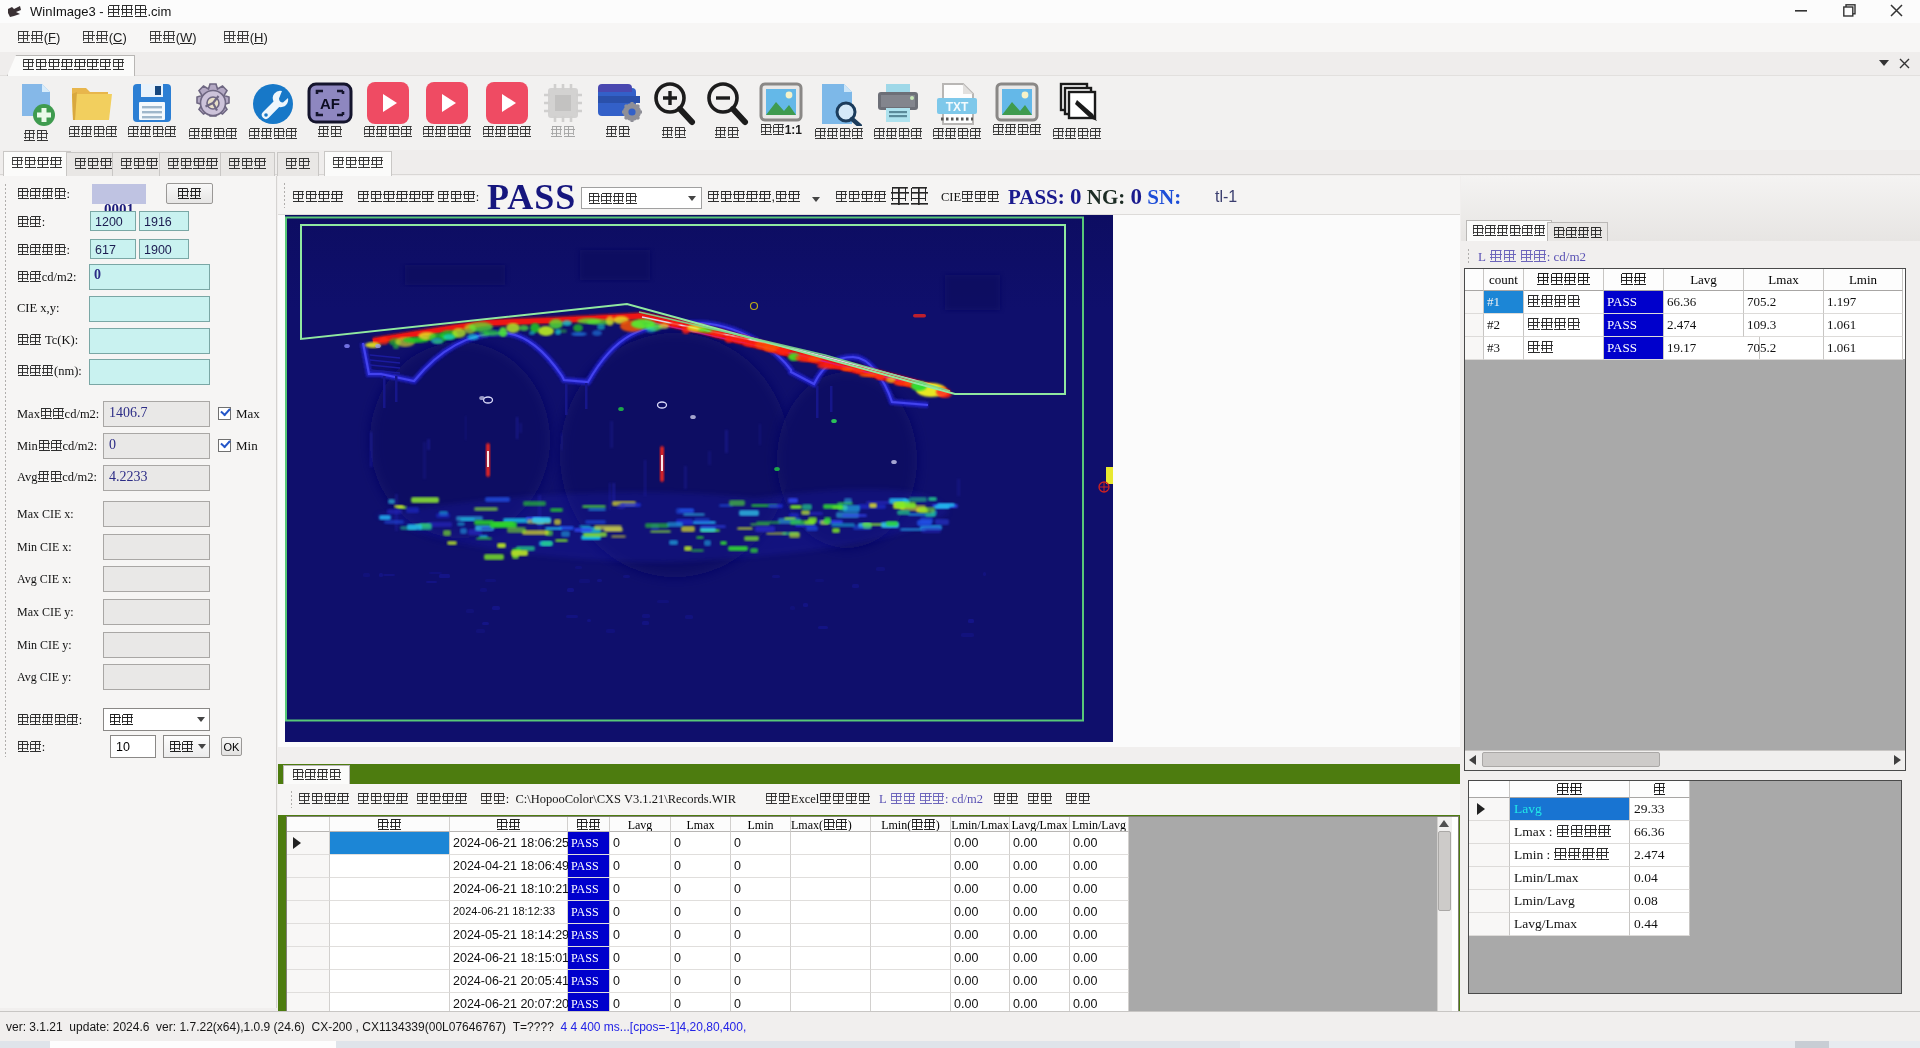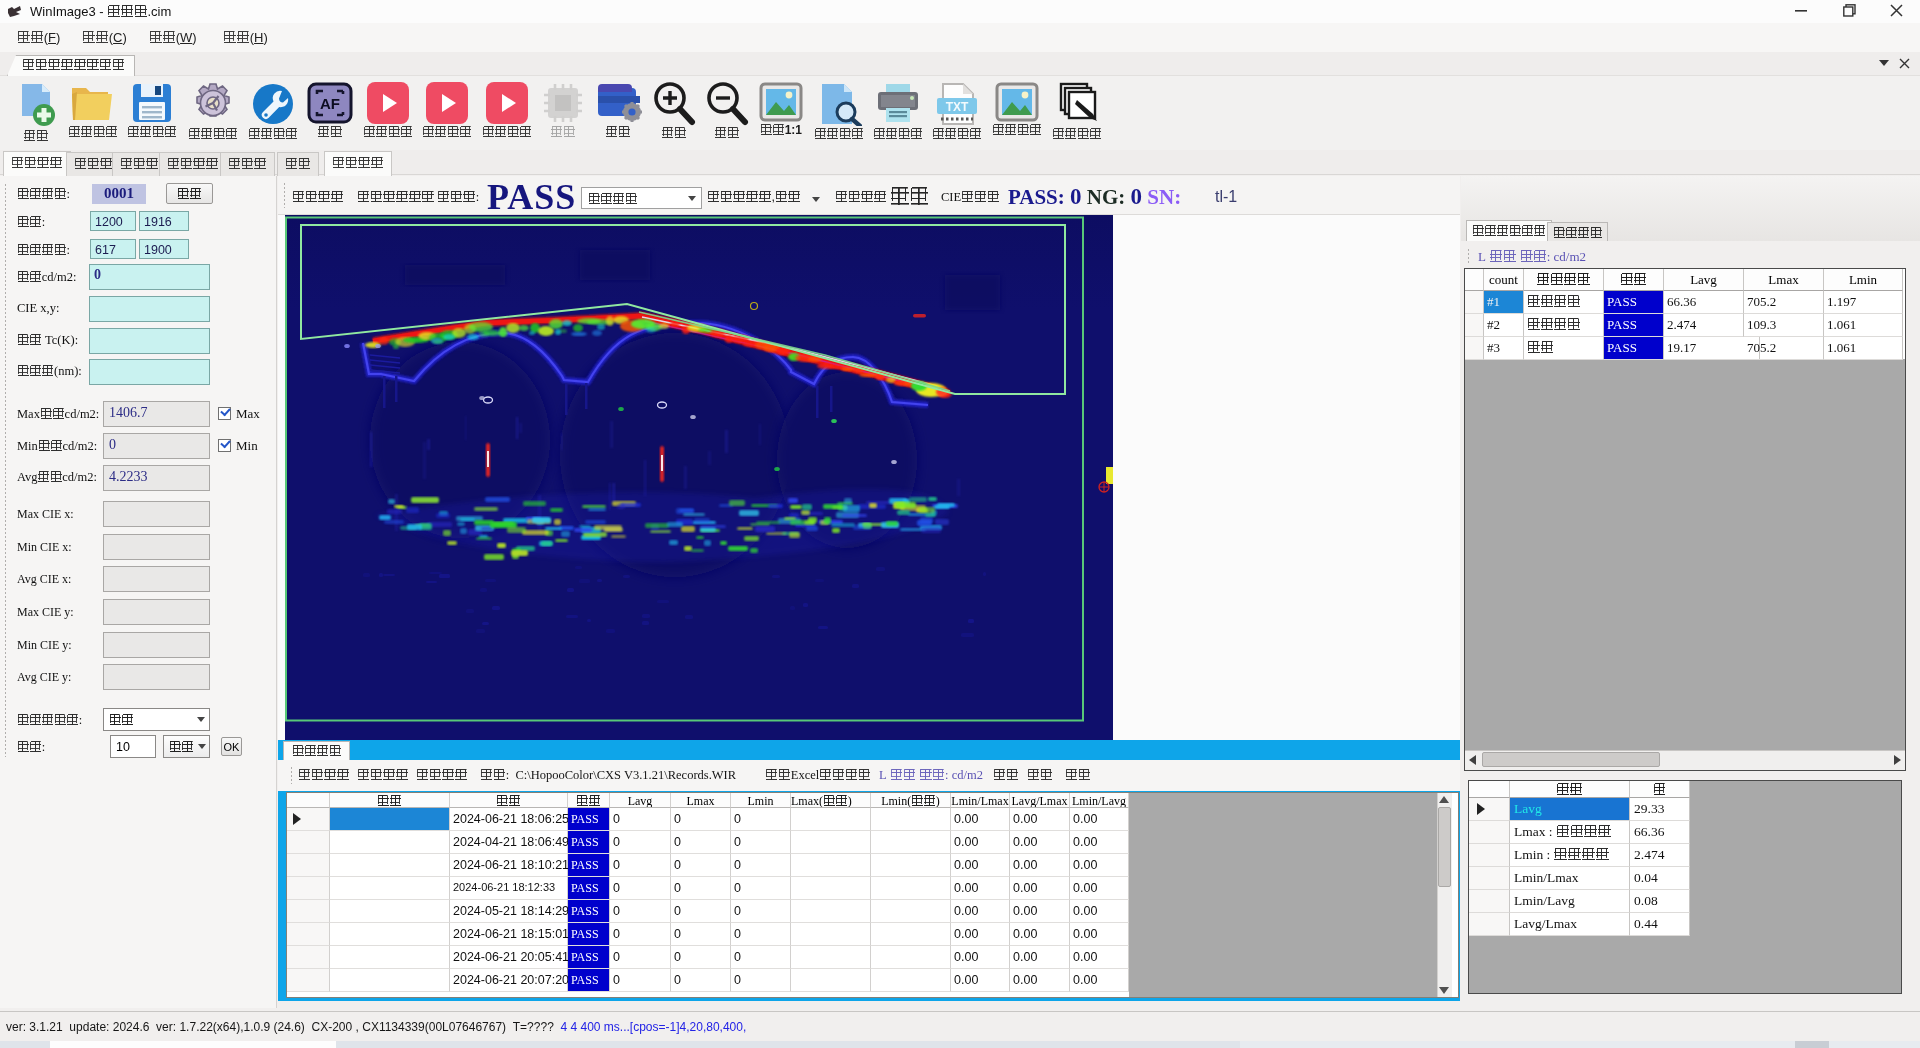--- a/index.html
+++ b/index.html
@@ -35,21 +35,21 @@
 .cy{position:absolute;background:#c9f2f0;border:1px solid #7aa7a5}
 .gy{position:absolute;background:#e9e8e7;border:1px solid #a9a7a5;font-size:14px;color:#2c2c86;font-family:'Liberation Serif',serif;padding:3px 0 0 5px}
 .val{font-family:"Liberation Serif",serif;color:#2c2c86;font-weight:bold;font-size:14px;padding:2px 0 0 4px}
 .cb{position:absolute;width:13px;height:13px;background:#fff;border:1px solid #707070}
 .cb:after{content:"";position:absolute;left:2px;top:0px;width:7px;height:4px;border-left:2px solid #2456c8;border-bottom:2px solid #2456c8;transform:rotate(-48deg)}
 .cblb{position:absolute;font-size:13px;font-family:'Liberation Serif',serif;color:#111}
 
 #ctrlbar{left:278px;top:176px;width:1182px;height:39px;background:#f5f4f3;border-bottom:1px solid #dddbd9}
 #imgwrap{left:278px;top:215px;width:1182px;height:532px;background:#fbfbfb}
 
-#hist{left:278px;top:740px;width:1182px;height:261px;background:#0ea5e9}
+#hist{left:278px;top:764px;width:1182px;height:261px;background:#4d7c0f}
 .htab{position:absolute;left:5px;top:1px;height:19px;line-height:18px;padding:0 8px;background:#fbfbfa;border:1px solid #b9b7b5;border-bottom:none;font-size:12px;color:#111}
 #htools{position:absolute;left:0;top:20px;width:1182px;height:31px;background:#f6f5f4;font-size:12.5px;color:#151515}
 #htable{position:absolute;left:8px;top:52px;width:1173px;height:206px;background:#fff;border:1px solid #828078}
 
 #rpanel{left:1461px;top:176px;width:459px;height:832px;background:#f1efee}
 .rtab{position:absolute;height:21px;line-height:20px;padding:0 5px;font-size:12px;color:#111;border:1px solid #bab8b6;border-bottom:none;background:#e9e7e5}
 .rtab.on{background:#fbfbfa;font-weight:bold}
 
 #status{left:0;top:1011px;width:1920px;height:30px;background:#f1efee;border-top:1px solid #c8c6c4;font-size:12px;color:#161616}
 #taskbar{left:0;top:1041px;width:1920px;height:7px;background:#dfe4ea}
@@ -265,21 +265,21 @@
 <span class="st" style="left:66px;top:152px"><i class="g"></i><i class="g"></i><i class="g"></i></span>
 <span class="st" style="left:112px;top:152px"><i class="g"></i><i class="g"></i><i class="g"></i></span>
 <span class="st" style="left:159px;top:152px"><i class="g"></i><i class="g"></i><i class="g"></i><i class="g"></i></span>
 <span class="st" style="left:220px;top:152px"><i class="g"></i><i class="g"></i><i class="g"></i></span>
 <span class="st" style="left:277px;top:152px"><i class="g"></i><i class="g"></i></span>
 <span class="st on" style="left:324px;top:151px"><i class="g"></i><i class="g"></i><i class="g"></i><i class="g"></i></span>
 
 <div class="ab" id="lpanel"></div>
 <div class="ab" style="left:4px;top:183px;width:3px;height:574px;background-image:radial-gradient(circle,#b0aeac 1px,transparent 1px);background-size:3px 4px"></div>
 <span class="lbl" style="left:17px;top:187px"><i class="g"></i><i class="g"></i><i class="g"></i><i class="g"></i><span class="ser">:</span></span>
-<div class="ab" style="left:92px;top:184px;width:54px;height:20px;background:#bfc3e2;color:#1c1c7c;font-family:'Liberation Serif',serif;font-weight:bold;font-size:15px;text-align:center;padding-top:1px">0001</div>
+<div class="ab" style="left:92px;top:184px;width:54px;height:20px;background:#bfc3e2;color:#1c1c7c;font-family:'Liberation Serif',serif;font-weight:bold;font-size:15px;text-align:center;padding-top:17px">0001</div>
 <div class="ab" style="left:166px;top:183px;width:47px;height:21px;background:linear-gradient(#f8f8f8,#e6e5e4);border:1px solid #9a9896;border-radius:2px;font-size:12px;text-align:center;padding-top:3px"><i class="g"></i><i class="g"></i></div>
 <span class="lbl" style="left:17px;top:215px"><i class="g"></i><i class="g"></i><span class="ser">:</span></span>
 <div class="cy" style="left:90px;top:211px;width:46px;height:20px;font-size:12.5px;color:#1c1c50;padding:3px 0 0 4px">1200</div>
 <div class="cy" style="left:139px;top:211px;width:50px;height:20px;font-size:12.5px;color:#1c1c50;padding:3px 0 0 4px">1916</div>
 <span class="lbl" style="left:17px;top:243px"><i class="g"></i><i class="g"></i><i class="g"></i><i class="g"></i><span class="ser">:</span></span>
 <div class="cy" style="left:90px;top:239px;width:46px;height:20px;font-size:12.5px;color:#1c1c50;padding:3px 0 0 4px">617</div>
 <div class="cy" style="left:139px;top:239px;width:50px;height:20px;font-size:12.5px;color:#1c1c50;padding:3px 0 0 4px">1900</div>
 <span class="lbl" style="left:17px;top:270px"><i class="g"></i><i class="g"></i><span class="ser">cd/m2:</span></span>
 <div class="cy val" style="left:89px;top:264px;width:121px;height:26px">0</div>
 <span class="lbl" style="left:17px;top:301px"><span class="ser">CIE x,y:</span></span>
@@ -322,21 +322,21 @@
 <span class="ab" style="left:292px;top:190px;font-size:12.5px;font-weight:bold;color:#111"><i class="g"></i><i class="g"></i><i class="g"></i><i class="g"></i></span>
 <span class="ab" style="left:357px;top:190px;font-size:12.5px;color:#111"><i class="g"></i><i class="g"></i><i class="g"></i><i class="g"></i><i class="g"></i><i class="g"></i></span>
 <span class="ab" style="left:437px;top:190px;font-size:12.5px;color:#111"><i class="g"></i><i class="g"></i><i class="g"></i><span class="ser">:</span></span>
 <span class="ab ser" style="left:487px;top:176px;font-size:36px;font-weight:bold;color:#16167e;letter-spacing:1px">PASS</span>
 <div class="ab" style="left:581px;top:187px;width:121px;height:22px;background:#fff;border:1px solid #a0a0a0;font-size:12px;color:#111;padding:4px 0 0 6px"><i class="g"></i><i class="g"></i><i class="g"></i><i class="g"></i><span style="position:absolute;right:5px;top:8px;width:0;height:0;border-left:4px solid transparent;border-right:4px solid transparent;border-top:5px solid #444"></span></div>
 <span class="ab" style="left:707px;top:190px;font-size:12.5px;color:#111"><i class="g"></i><i class="g"></i><i class="g"></i><i class="g"></i><i class="g"></i>,<i class="g"></i><i class="g"></i></span>
 <span class="ab" style="left:812px;top:197px;width:0;height:0;border-left:4px solid transparent;border-right:4px solid transparent;border-top:5px solid #444"></span>
 <span class="ab" style="left:835px;top:190px;font-size:12.5px;color:#111"><i class="g"></i><i class="g"></i><i class="g"></i><i class="g"></i></span>
 <span class="ab" style="left:890px;top:186px;font-size:19px;font-weight:bold;color:#0a0a0a"><i class="g"></i><i class="g"></i></span>
 <span class="ab" style="left:941px;top:190px;font-size:12.5px;color:#111"><span class="ser">CIE</span><i class="g"></i><i class="g"></i><i class="g"></i></span>
-<span class="ab ser" style="left:1008px;top:184px;font-size:21px;font-weight:bold;color:#1a1a8e">PASS: <span style="font-size:23px">0</span> <span style="color:#1c2c24">NG:</span> <span style="font-size:23px">0</span> <span style="color:#8b5cf6">SN:</span></span>
+<span class="ab ser" style="left:1008px;top:184px;font-size:21px;font-weight:bold;color:#1a1a8e">PASS: <span style="font-size:23px">0</span> <span style="color:#1c2c24">NG:</span> <span style="font-size:23px">0</span> <span style="color:#1d4ed8">SN:</span></span>
 <span class="ab" style="left:1215px;top:188px;font-size:16px;color:#3a3d6e">tl-1</span>
 
 <div class="ab" id="imgwrap"></div>
 <svg class="ab" style="left:285px;top:215px" width="828" height="527" viewBox="0 0 828 527">
 <rect width="828" height="527" fill="#0f0f6c"></rect>
 <filter id="b1">
       <feGaussianBlur stdDeviation="1.1"></feGaussianBlur>
     </filter>
 <filter id="b2">
       <feGaussianBlur stdDeviation="2.4"></feGaussianBlur>

